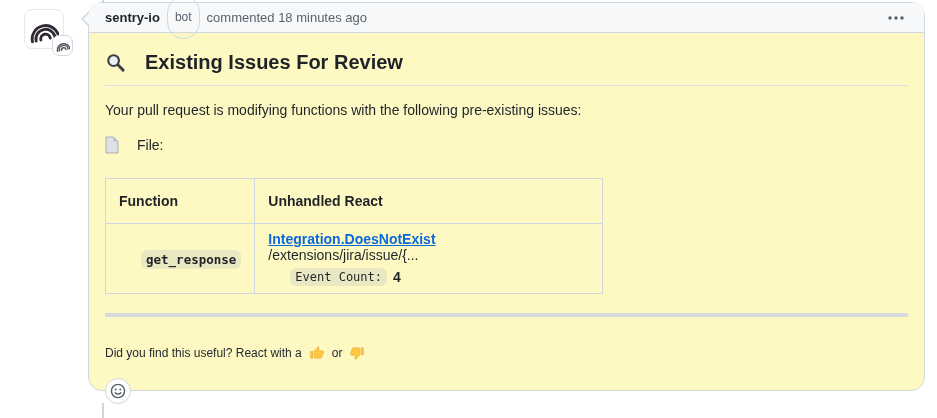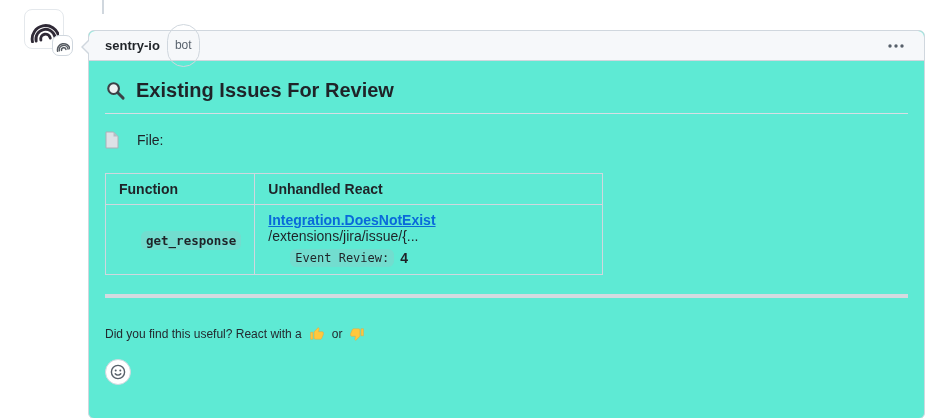--- a/index.html
+++ b/index.html
@@ -18,22 +18,22 @@
     background:#fff; border:1px solid #e4e8ec; border-radius:8px;
     display:flex; align-items:center; justify-content:center; cursor:pointer;
   }
   .avatar-badge {
     position:absolute; left:27px; top:25px; width:21px; height:21px;
     background:#fff; border:1px solid #d0d7de; border-radius:7px;
     display:flex; align-items:center; justify-content:center;
   }
 
   .comment {
-    position:absolute; left:88px; top:30px; width:837px; height:389px;
-    border:1px solid #d0d7de; border-radius:6px; background:#5eead4;
+    position:absolute; left:88px; top:2px; width:837px; height:389px;
+    border:1px solid #d0d7de; border-radius:14px; background:#fef9c3;
   }
   .comment-header {
     position:relative; height:30px; background:#f6f8fa;
     border-bottom:1px solid #d0d7de; border-radius:6px 6px 0 0;
     display:flex; align-items:center; padding:0 16px; font-size:13px; color:#59636e;
   }
   .caret-outer, .caret-inner { position:absolute; width:0; height:0; border-style:solid; }
   .caret-outer { left:-8px; top:8px; border-width:8px 8px 8px 0; border-color:transparent #d0d7de transparent transparent; }
   .caret-inner { left:-6.5px; top:9px; border-width:7px 7px 7px 0; border-color:transparent #f6f8fa transparent transparent; }
 
@@ -42,29 +42,29 @@
     border:1px solid #d0d7de; border-radius:999px; padding:12px 7px; margin:0 7px;
     font-size:12px; line-height:17px; color:#59636e; background:transparent;
   }
   .timestamp { cursor:pointer; }
   .kebab { margin-left:auto; color:#57606a; cursor:pointer; display:flex; align-items:center; padding:4px; }
 
   .comment-body { padding:16px 16px 13px 16px; font-size:14px; }
   .md-title {
     margin:0 0 16px 0; padding-bottom:9px; border-bottom:1px solid #d8dee4;
     font-size:20px; line-height:27px; font-weight:700; color:#1f2328;
-    display:flex; align-items:center; gap:10px;
+    display:flex; align-items:center; gap:19px;
   }
   .intro { margin:0 0 16px 0; line-height:17px; }
   .file-line { margin:0 0 23px 0; line-height:20px; display:flex; align-items:center; gap:18px; }
   .file-path { font-weight:700; }
 
   table.issues { border-collapse:collapse; font-size:14px; margin:0; }
   table.issues th, table.issues td { border:1px solid #d0d7de; text-align:left; vertical-align:middle; }
-  table.issues th { font-weight:700; padding:7px 13px; }
+  table.issues th { font-weight:700; padding:14px 13px; }
   table.issues th.col-function { width:130px; }
   table.issues th.col-issue { width:348px; }
   table.issues td { padding:7px 13px; }
 
   .code-chip {
     font-family:"DejaVu Sans Mono","Liberation Mono",monospace;
     background:rgba(175,184,193,0.25); border-radius:6px; padding:2px 5px;
     font-size:12px; color:#1f2328;margin-left:22px;
   }
   .fn-chip { font-weight:700; font-size:12.5px; }
@@ -109,40 +109,42 @@
     </svg>
   </span>
 </div>
 
 <div class="comment">
   <div class="comment-header">
     <span class="caret-outer"></span>
     <span class="caret-inner"></span>
     <span class="author">sentry-io</span>
     <span class="bot-badge">bot</span>
+    <span class="timestamp">commented 18 minutes ago</span>
     <span class="kebab">
       <svg width="16" height="4" viewBox="0 0 16 4">
         <circle cx="2" cy="2" r="1.7" fill="currentColor"></circle>
         <circle cx="8" cy="2" r="1.7" fill="currentColor"></circle>
         <circle cx="14" cy="2" r="1.7" fill="currentColor"></circle>
       </svg>
     </span>
   </div>
 
   <div class="comment-body">
     <h2 class="md-title">
       <span class="icon">
         <svg width="21" height="21" viewBox="0 0 22 22">
           <circle cx="9" cy="9" r="5.6" fill="#eef0f2" stroke="#3c4046" stroke-width="2.2"></circle>
           <line x1="13.4" y1="13.4" x2="19" y2="19" stroke="#3c4046" stroke-width="3" stroke-linecap="round"></line>
         </svg>
       </span>
       <span>Existing Issues For Review</span>
     </h2>
 
+    <p class="intro">Your pull request is modifying functions with the following pre-existing issues:</p>
 
     <div class="file-line">
       <span class="icon">
         <svg width="14" height="18" viewBox="0 0 14 18">
           <path d="M1 1 h7.5 L13 5.5 V17 H1 Z" fill="#dde1e6" stroke="#aab0b7" stroke-width="1"></path>
           <path d="M8.5 1 V5.5 H13 Z" fill="#b7bdc4"></path>
         </svg>
       </span>
       <span>File:</span>
     </div>
@@ -158,21 +160,21 @@
         <tr>
           <td>
             <span class="code-chip fn-chip">get_response</span>
           </td>
           <td>
             <div>
               <span class="issue-link">Integration.DoesNotExist</span>
               <span class="issue-loc">/extensions/jira/issue/{...</span>
             </div>
             <div class="event-count-line">
-              <span class="code-chip">Event Review:</span>
+              <span class="code-chip">Event Count:</span>
               <span class="event-count-value">4</span>
             </div>
           </td>
         </tr>
       </tbody>
     </table>
 
     <hr class="md-hr">
 
     <div class="footer-prompt">

